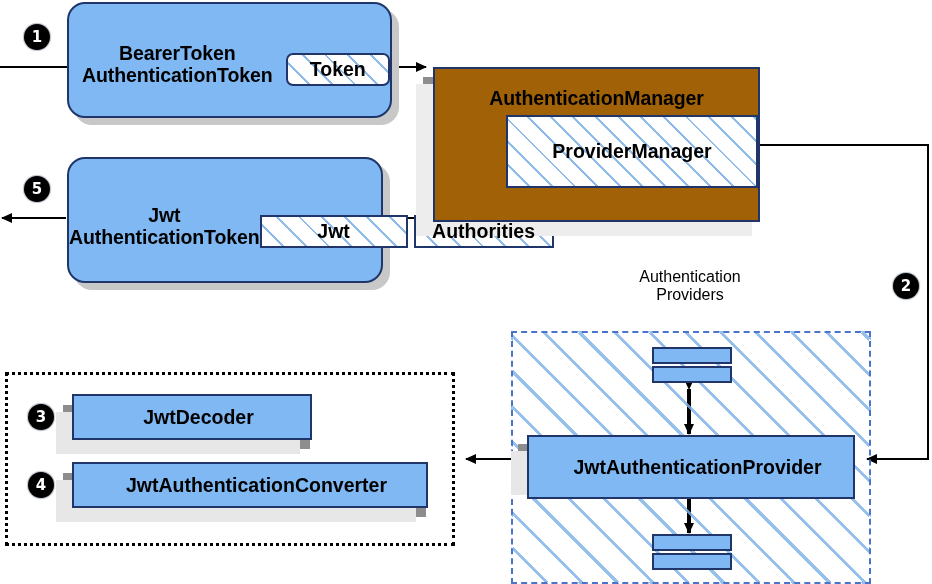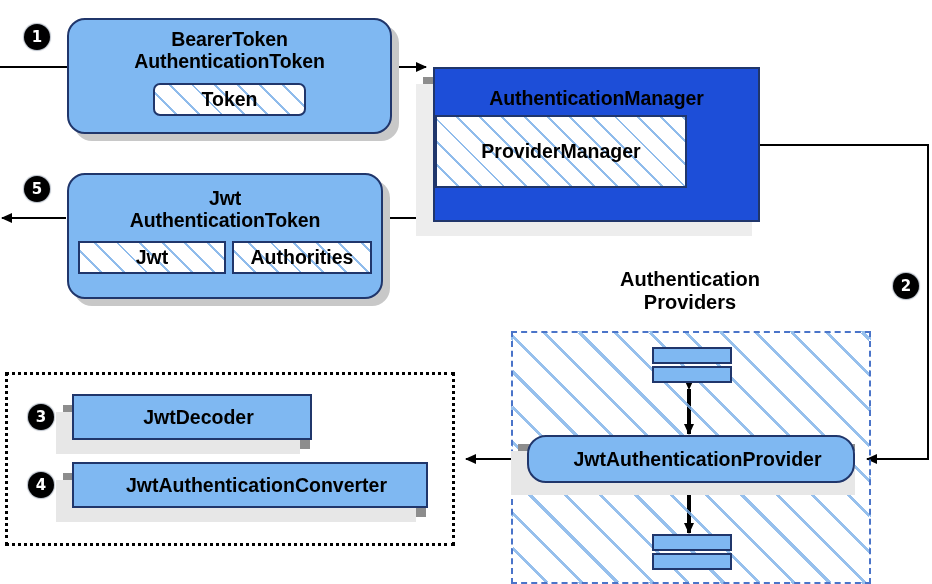--- a/index.html
+++ b/index.html
@@ -15,36 +15,35 @@
 
   
   .node{position:absolute;box-sizing:border-box;}
 
   
   .card-round{
     background:#7FB8F2;
     border:2px solid #20366B;
     border-radius:18px;
     box-shadow:7px 7px 0 0 #C8C8C8;
-    display:flex;flex-direction:column;align-items:center;
-    box-sizing:border-box;
-    margin-top:16px;
+    display:flex;flex-direction:row;align-items:center;
+    box-sizing:border-box;
   }
   .card-title{
     font-weight:bold;font-size:19.5px;line-height:1.14;
     text-align:center;width:100%;
     letter-spacing:-0.1px;
   }
 
   
   .card-square{
-    background:#1d4ed8;
-    border:2px solid #20366B;
-    box-sizing:border-box;
-    display:flex;flex-direction:column;align-items:flex-start;
+    background:#a16207;
+    border:2px solid #20366B;
+    box-sizing:border-box;
+    display:flex;flex-direction:column;align-items:flex-end;
   }
 
   
   .slot{
     background:#FFFFFF;
     border:2px solid #20366B;
     box-sizing:border-box;
     display:flex;align-items:center;justify-content:center;
     font-weight:bold;font-size:19.5px;
     background-image:repeating-linear-gradient(45deg,
@@ -86,21 +85,21 @@
         rgba(124,176,232,.8) 25px);
   }
   .dotted-black{
     position:absolute;box-sizing:border-box;
     border:3px dotted #000;
     background:transparent;
   }
 
   
   .caption{
-    position:absolute;text-align:center;font-weight:bold;font-size:20px;
+    position:absolute;text-align:center;font-weight:normal;font-size:16px;
     line-height:1.15;
   }
 
   
   .bullet{
     position:absolute;width:26px;height:26px;border-radius:50%;
     background:#000;color:#fff;font-weight:bold;font-size:15px;
     display:flex;align-items:center;justify-content:center;
     box-shadow:0 0 1px 1px rgba(40,60,90,.35);
     font-family:"DejaVu Sans",sans-serif;
@@ -179,21 +178,21 @@
     <span>Providers</span>
   </div>
 
   <div class="dashed-blue" style="left:511px;top:331px;width:360px;height:253px;"></div>
 
   <div class="minibar" style="position:absolute;left:652px;top:347px;width:80px;height:17px;"></div>
   <div class="minibar" style="position:absolute;left:652px;top:366px;width:80px;height:17px;"></div>
 
   <div class="sh-a" style="left:518px;top:444px;width:337px;height:47px;position:absolute;"></div>
   <div class="sh-b" style="left:511px;top:451px;width:344px;height:44px;position:absolute;"></div>
-  <div class="bar" style="left:527px;top:435px;width:328px;height:48px;position:absolute;border-radius:19px;">
+  <div class="bar" style="left:527px;top:435px;width:328px;height:64px;position:absolute;">
     <span>JwtAuthenticationProvider</span>
   </div>
 
   <div class="minibar" style="position:absolute;left:652px;top:534px;width:80px;height:17px;"></div>
   <div class="minibar" style="position:absolute;left:652px;top:553px;width:80px;height:17px;"></div>
 
   <div class="dotted-black" style="left:5px;top:372px;width:450px;height:174px;"></div>
 
   <div class="sh-a" style="left:63px;top:405px;width:247px;height:44px;position:absolute;"></div>
   <div class="sh-b" style="left:56px;top:412px;width:244px;height:42px;position:absolute;"></div>

